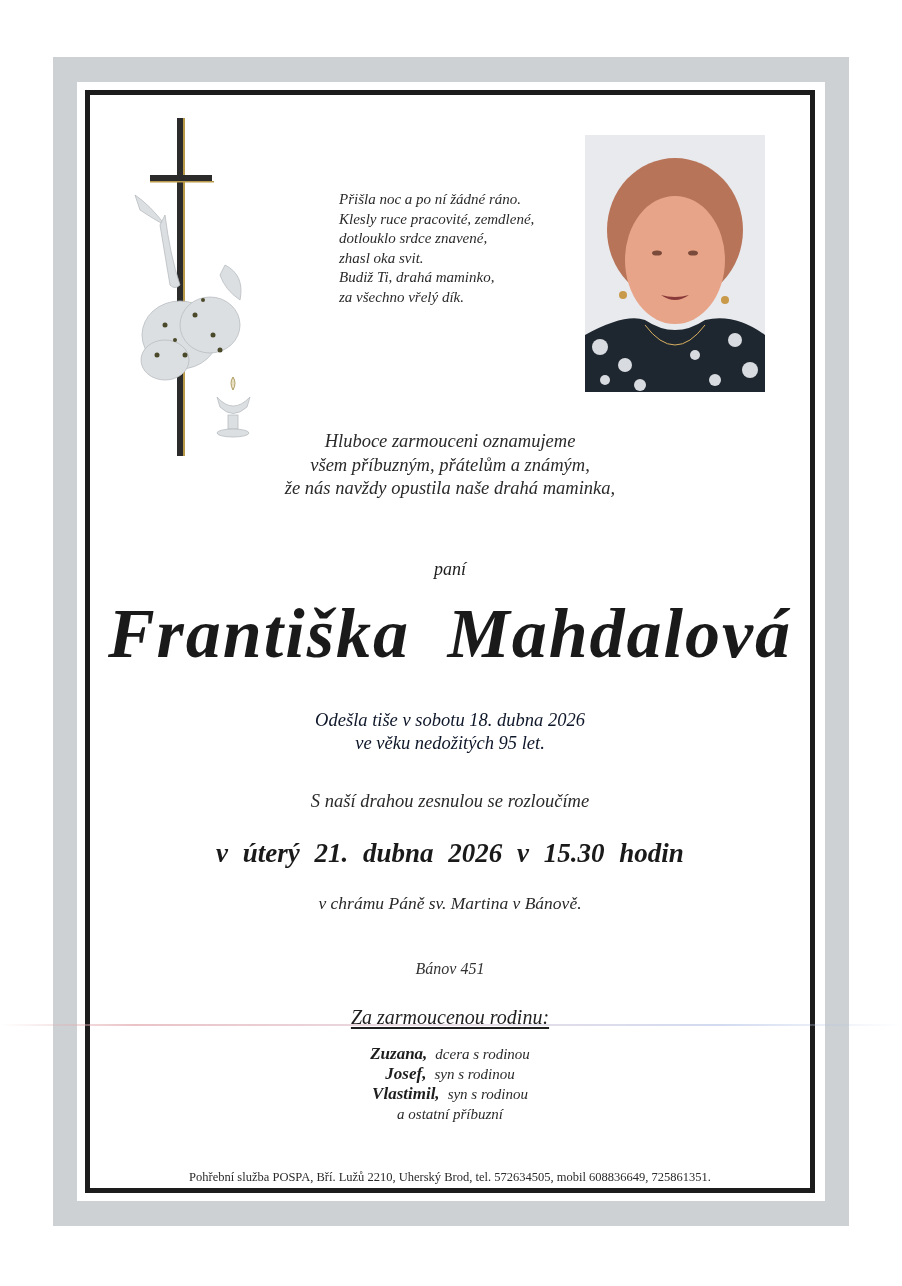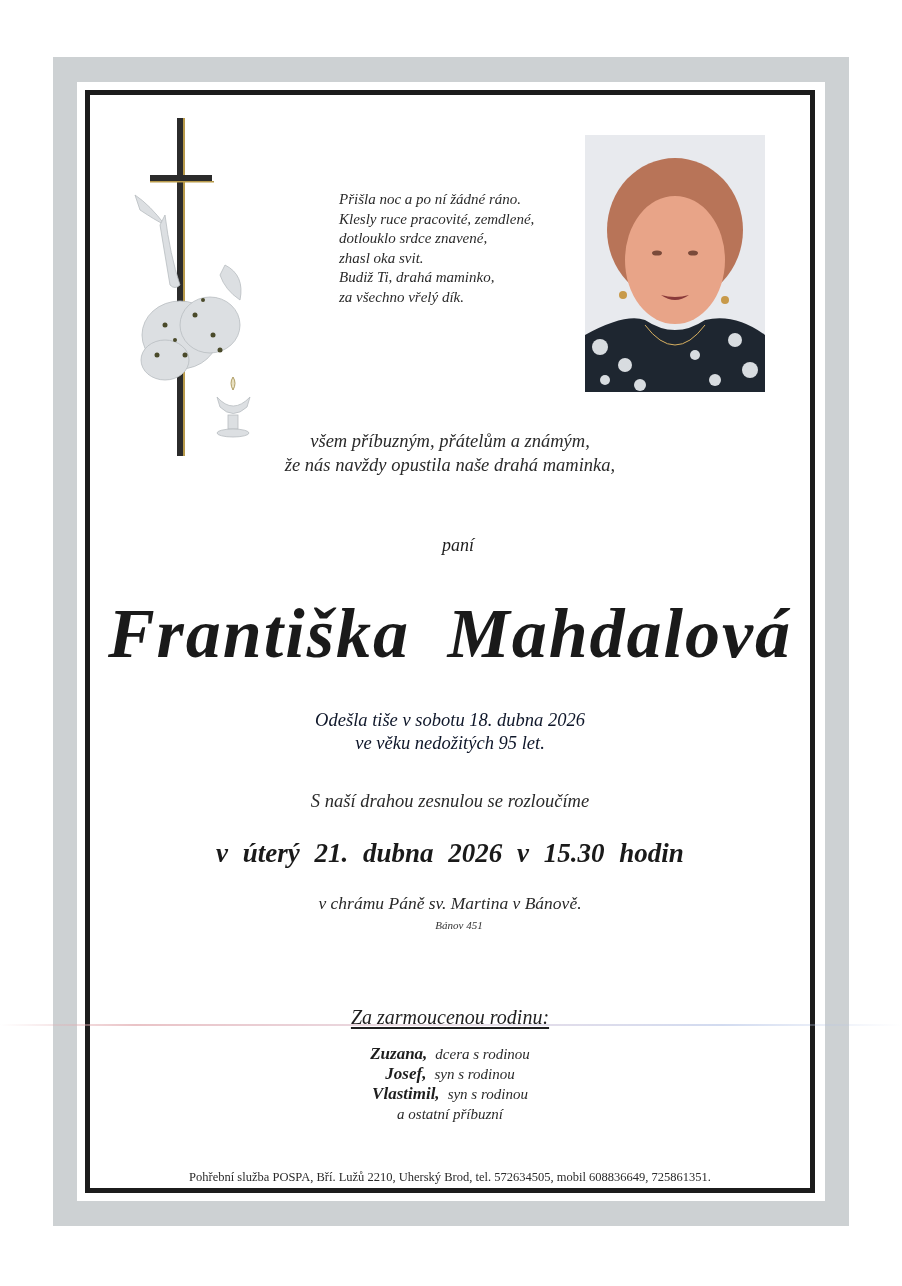--- a/index.html
+++ b/index.html
@@ -11,27 +11,27 @@
     .black-border { position: absolute; left: 85px; top: 90px; width: 720px; height: 1093px;
                     border: 5px solid #1c1c1c; background: #fff; }
     .scan-line { position: absolute; left: 0; top: 1024px; width: 902px; height: 2px;
                  background: linear-gradient(90deg, rgba(230,170,170,0) 0%, rgba(225,170,175,.7) 15%, rgba(220,200,215,.6) 50%, rgba(180,195,230,.6) 80%, rgba(180,195,230,0) 100%); }
     .abs { position: absolute; }
     .poem { left: 339px; top: 190px; font-style: italic; font-size: 15px; line-height: 19.6px; color: #2a2a2a; }
     .photo { left: 585px; top: 135px; width: 180px; height: 257px; overflow: hidden; background: #e6e8ec; }
     .cross-art { left: 125px; top: 115px; width: 160px; height: 345px; }
     .center { left: 90px; width: 720px; text-align: center; font-style: italic; }
     .intro { top: 430px; font-size: 18.5px; line-height: 23.5px; color: #2a2a2a; }
-    .pani { top: 535px; font-size: 18px; padding-left: 8px; }
+    .pani { top: 559px; font-size: 18px; }
     .name { top: 594px; font-size: 70px; font-weight: bold; letter-spacing: 2px; color: #1a1a1a; word-spacing: 18px; }
     .died { top: 709px; font-size: 18.5px; line-height: 23px; color: #0f172a; }
     .farewell { top: 791px; font-size: 18.5px; color: #2a2a2a; }
     .funeral { top: 838px; font-size: 27px; font-weight: bold; word-spacing: 8px; color: #1a1a1a; }
     .place { top: 893px; font-size: 17.5px; color: #2a2a2a; text-align: center; }
-    .address { top: 919px; font-size: 11px; color: #333; padding-left: 9px; }
+    .address { top: 960px; font-size: 16px; color: #333; }
     .family-head { top: 1006px; font-size: 20px; }
     .family-head span { text-decoration: underline; text-underline-offset: 3px; }
     .family { top: 1044px; font-size: 16px; line-height: 20px; }
     .family .fn { font-weight: bold; font-size: 17px; }
     .family .rel { font-size: 15px; color: #2a2a2a; }
     .footer { left: 90px; width: 720px; top: 1170px; text-align: center; font-size: 12.5px; color: #2a2a2a; }
   </style>
 </head>
 <body>
 
@@ -99,20 +99,21 @@
         <circle cx="130" cy="245" r="6"></circle>
         <circle cx="55" cy="250" r="6"></circle>
       <circle cx="20" cy="245" r="5"></circle>
         <circle cx="110" cy="220" r="5"></circle>
     </g>
     <path d="M60 190 Q90 230 120 190" fill="none" stroke="#d8b060" stroke-width="1"></path>
   </svg>
 </div>
 
 <div class="abs center intro">
+  <div>Hluboce zarmouceni oznamujeme</div>
   <div>všem příbuzným, přátelům a známým,</div>
   <div>že nás navždy opustila naše drahá maminka,</div>
 </div>
 
 <div class="abs center pani">paní</div>
 
 <div class="abs center name">Františka  Mahdalová</div>
 
 <div class="abs center died">
   <div>Odešla tiše v sobotu 18. dubna 2026</div>

